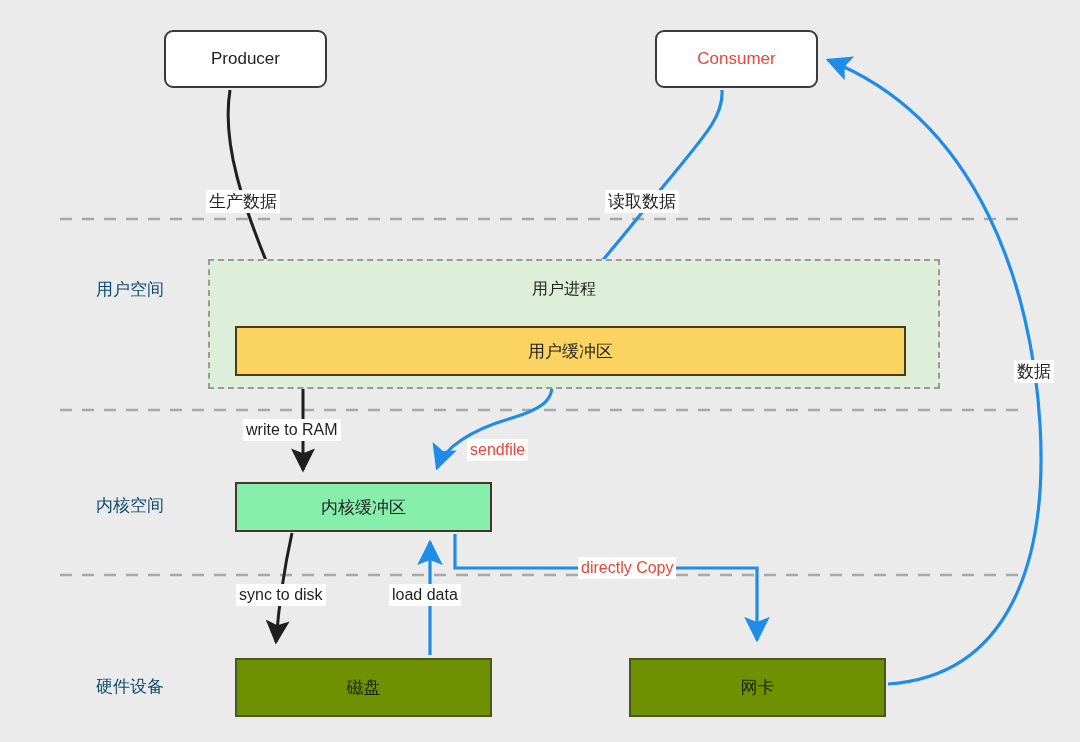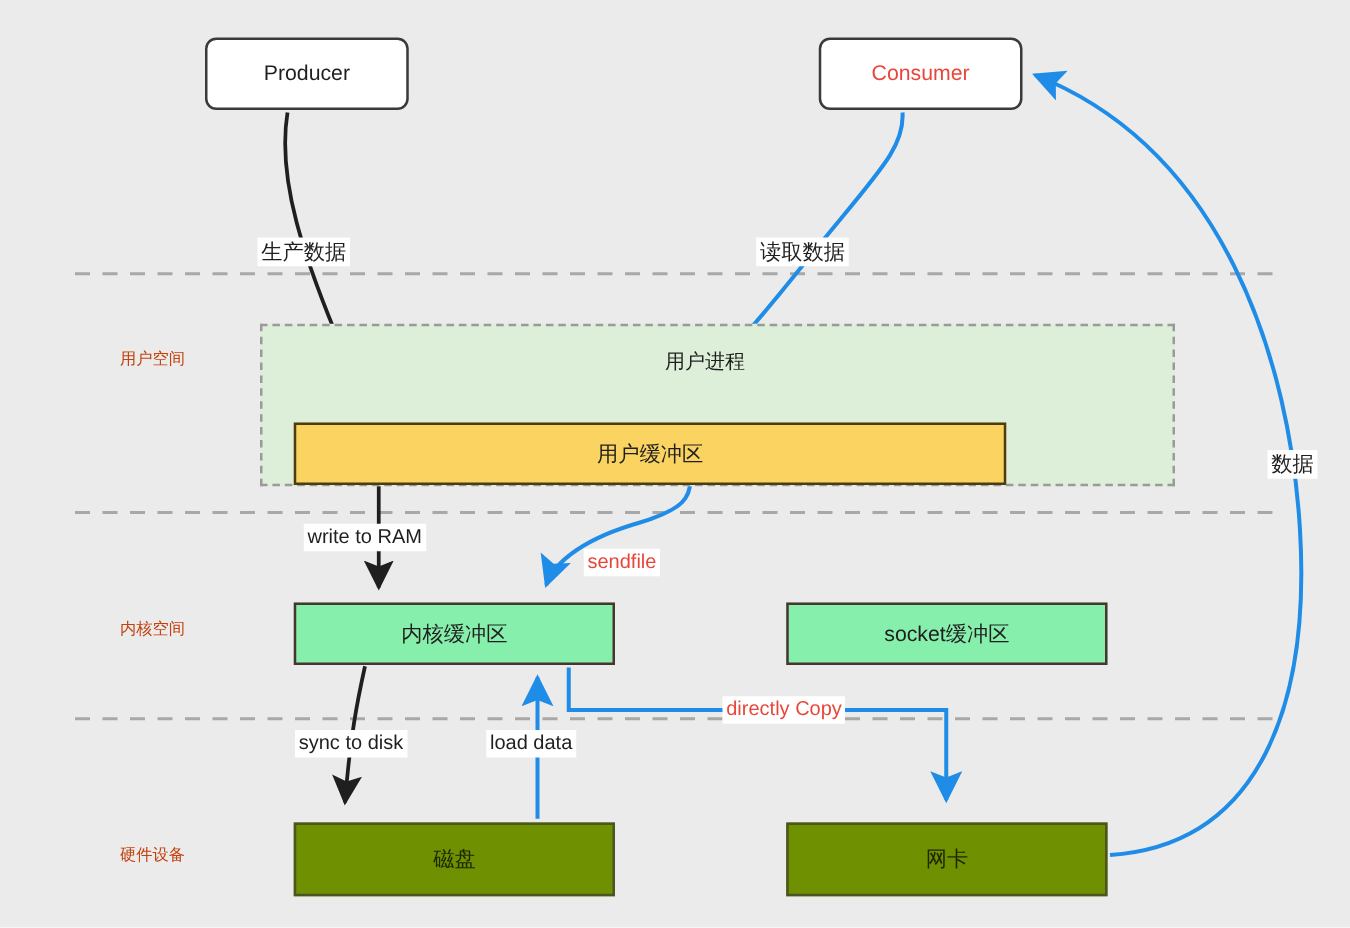--- a/index.html
+++ b/index.html
@@ -65,22 +65,22 @@
     background: #86efac;
     border: 2.5px solid #4a3430;
   }
   .device-box {
     background: #6f9000;
     border: 2.5px solid #4a5520;
     color: #1d2600;
   }
   .zone-label {
     position: absolute;
-    font-size: 13px;
-    color: #c2410c;
+    font-size: 17px;
+    color: #0c4a6e;
     z-index: 3;
     white-space: nowrap;
   }
   .edge-label {
     position: absolute;
     background: #ffffff;
     font-size: 16px;
     color: #1f1f1f;
     padding: 1px 3px;
     white-space: nowrap;
@@ -136,31 +136,28 @@
   </svg>
 
   <div class="node endpoint" style="left:148px; top:30px; width:163px; height:58px;">
     <span>Producer</span>
   </div>
 
   <div class="node endpoint consumer-box" style="left:639px; top:30px; width:163px; height:58px;">
     <span>Consumer</span>
   </div>
 
-  <div class="node buffer-user" style="left:235px; top:338px; width:570px; height:50px;">
+  <div class="node buffer-user" style="left:235px; top:326px; width:671px; height:50px;">
     <span>用户缓冲区</span>
   </div>
 
   <div class="node buffer-kernel" style="left:235px; top:482px; width:257px; height:50px;">
     <span>内核缓冲区</span>
   </div>
 
-  <div class="node buffer-kernel" style="left:629px; top:482px; width:257px; height:50px;">
-    <span>socket缓冲区</span>
-  </div>
 
   <div class="node device-box" style="left:235px; top:658px; width:257px; height:59px;">
     <span>磁盘</span>
   </div>
 
   <div class="node device-box" style="left:629px; top:658px; width:257px; height:59px;">
     <span>网卡</span>
   </div>
 
   <div class="zone-label" style="left:96px; top:278px;">用户空间</div>

